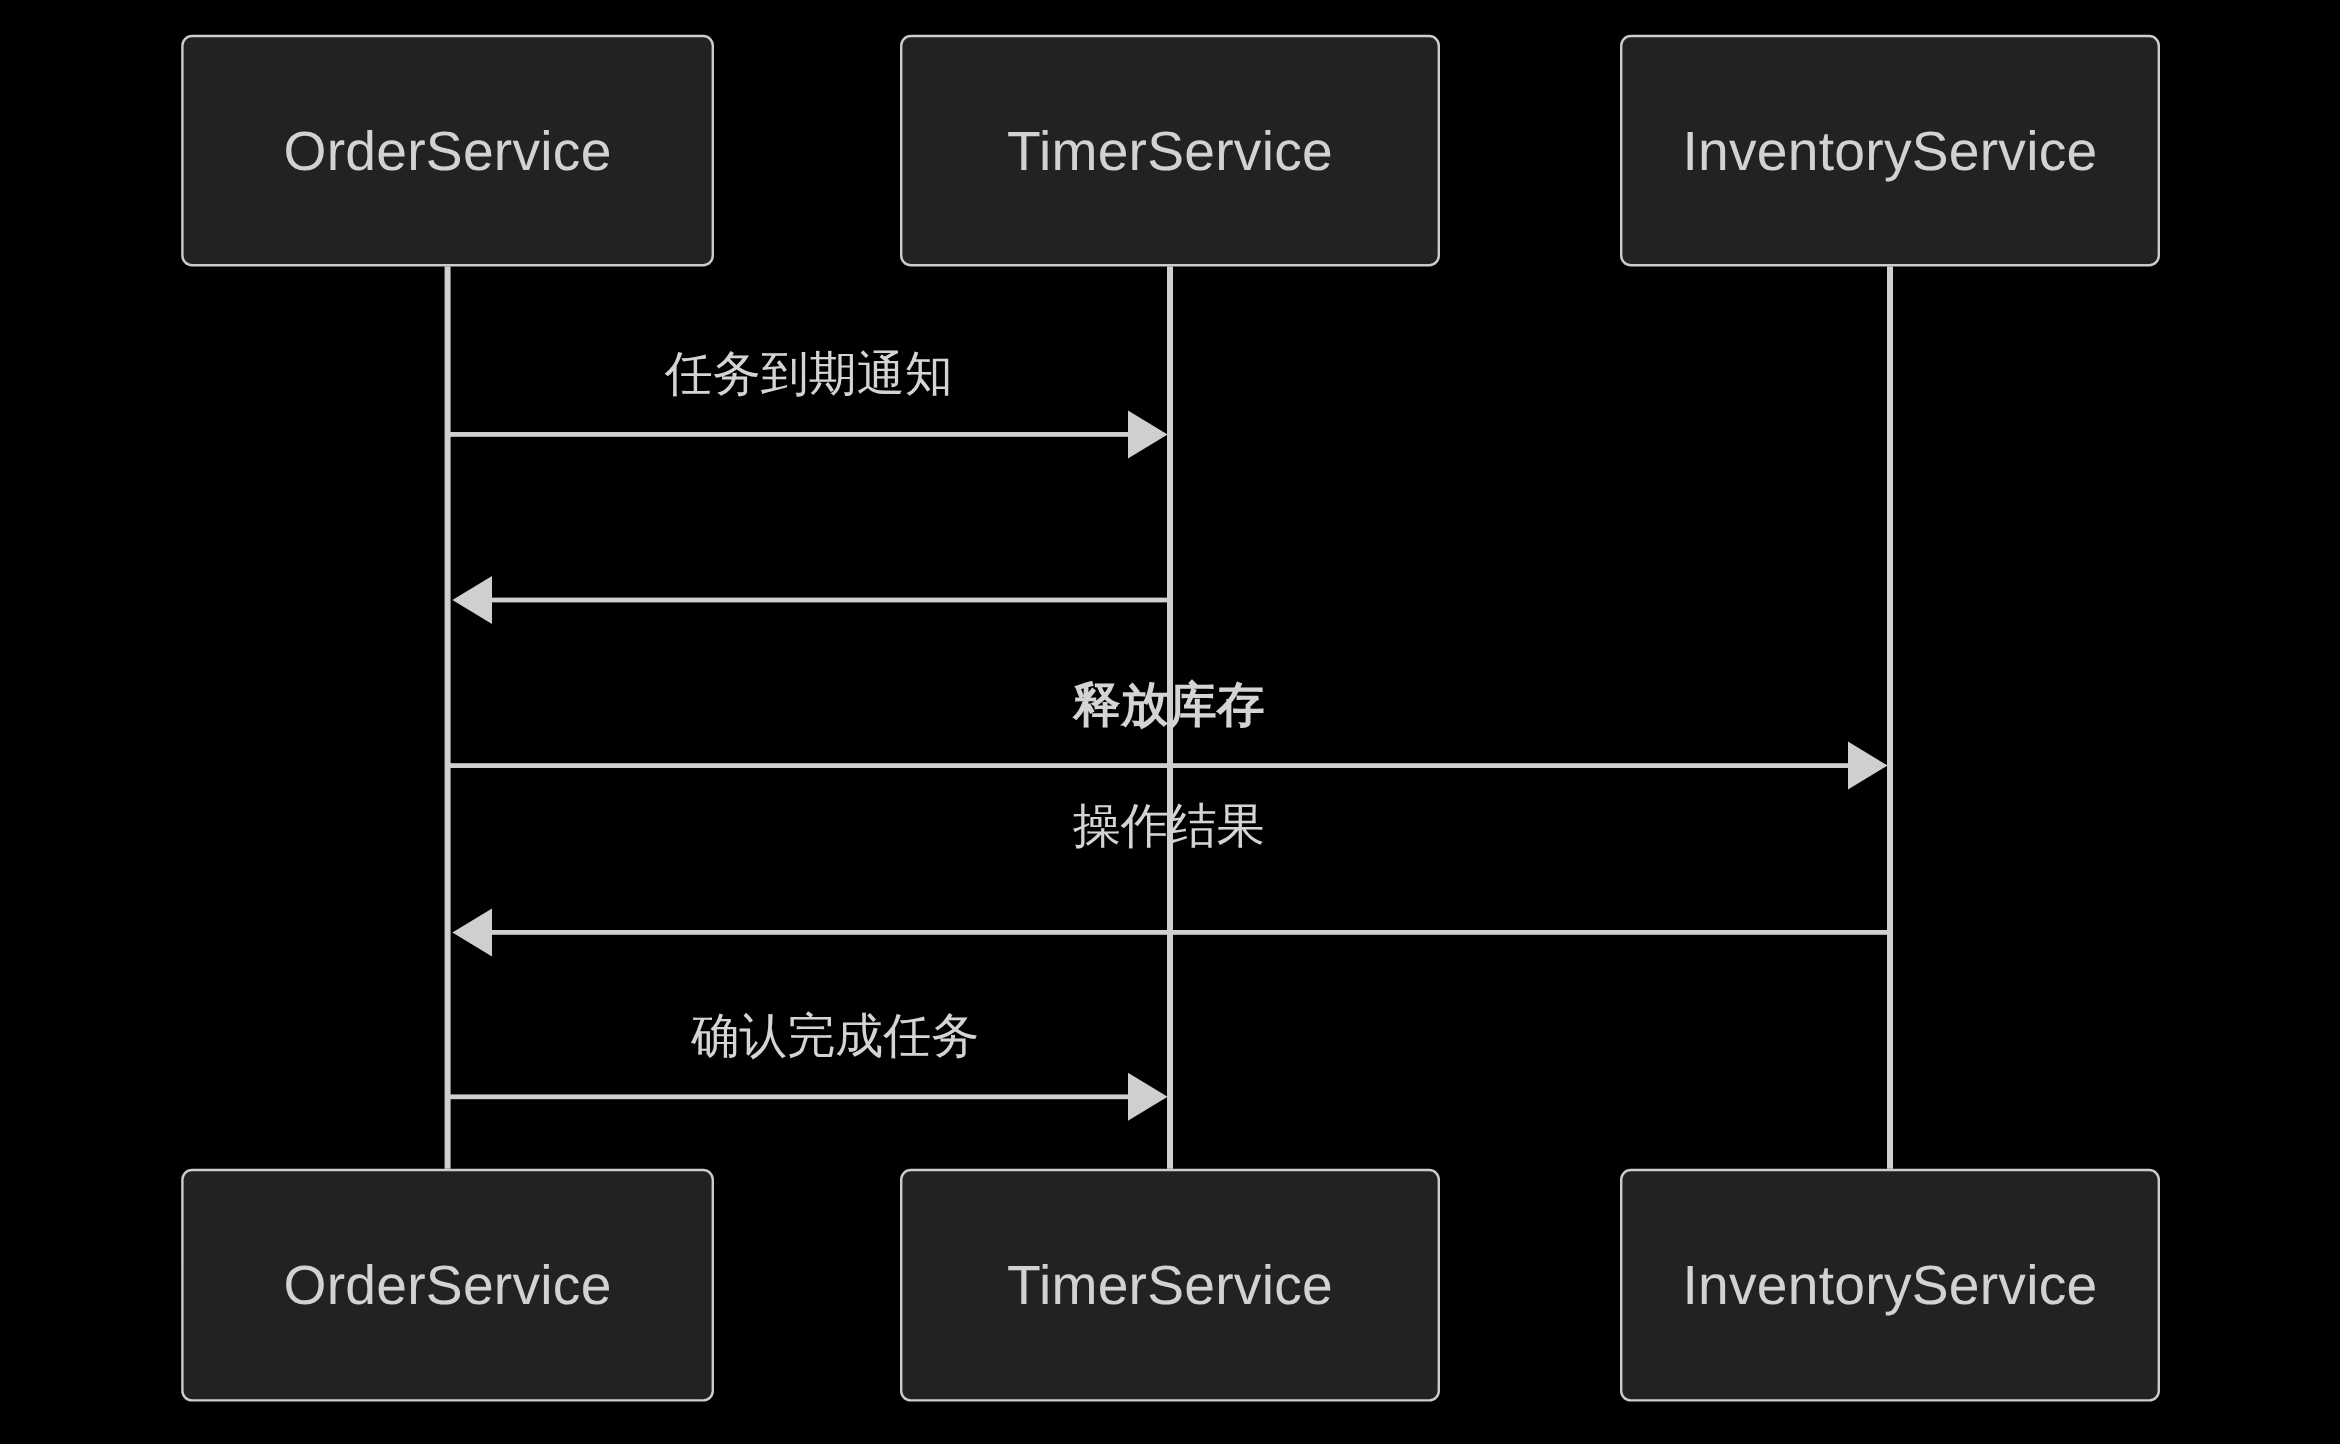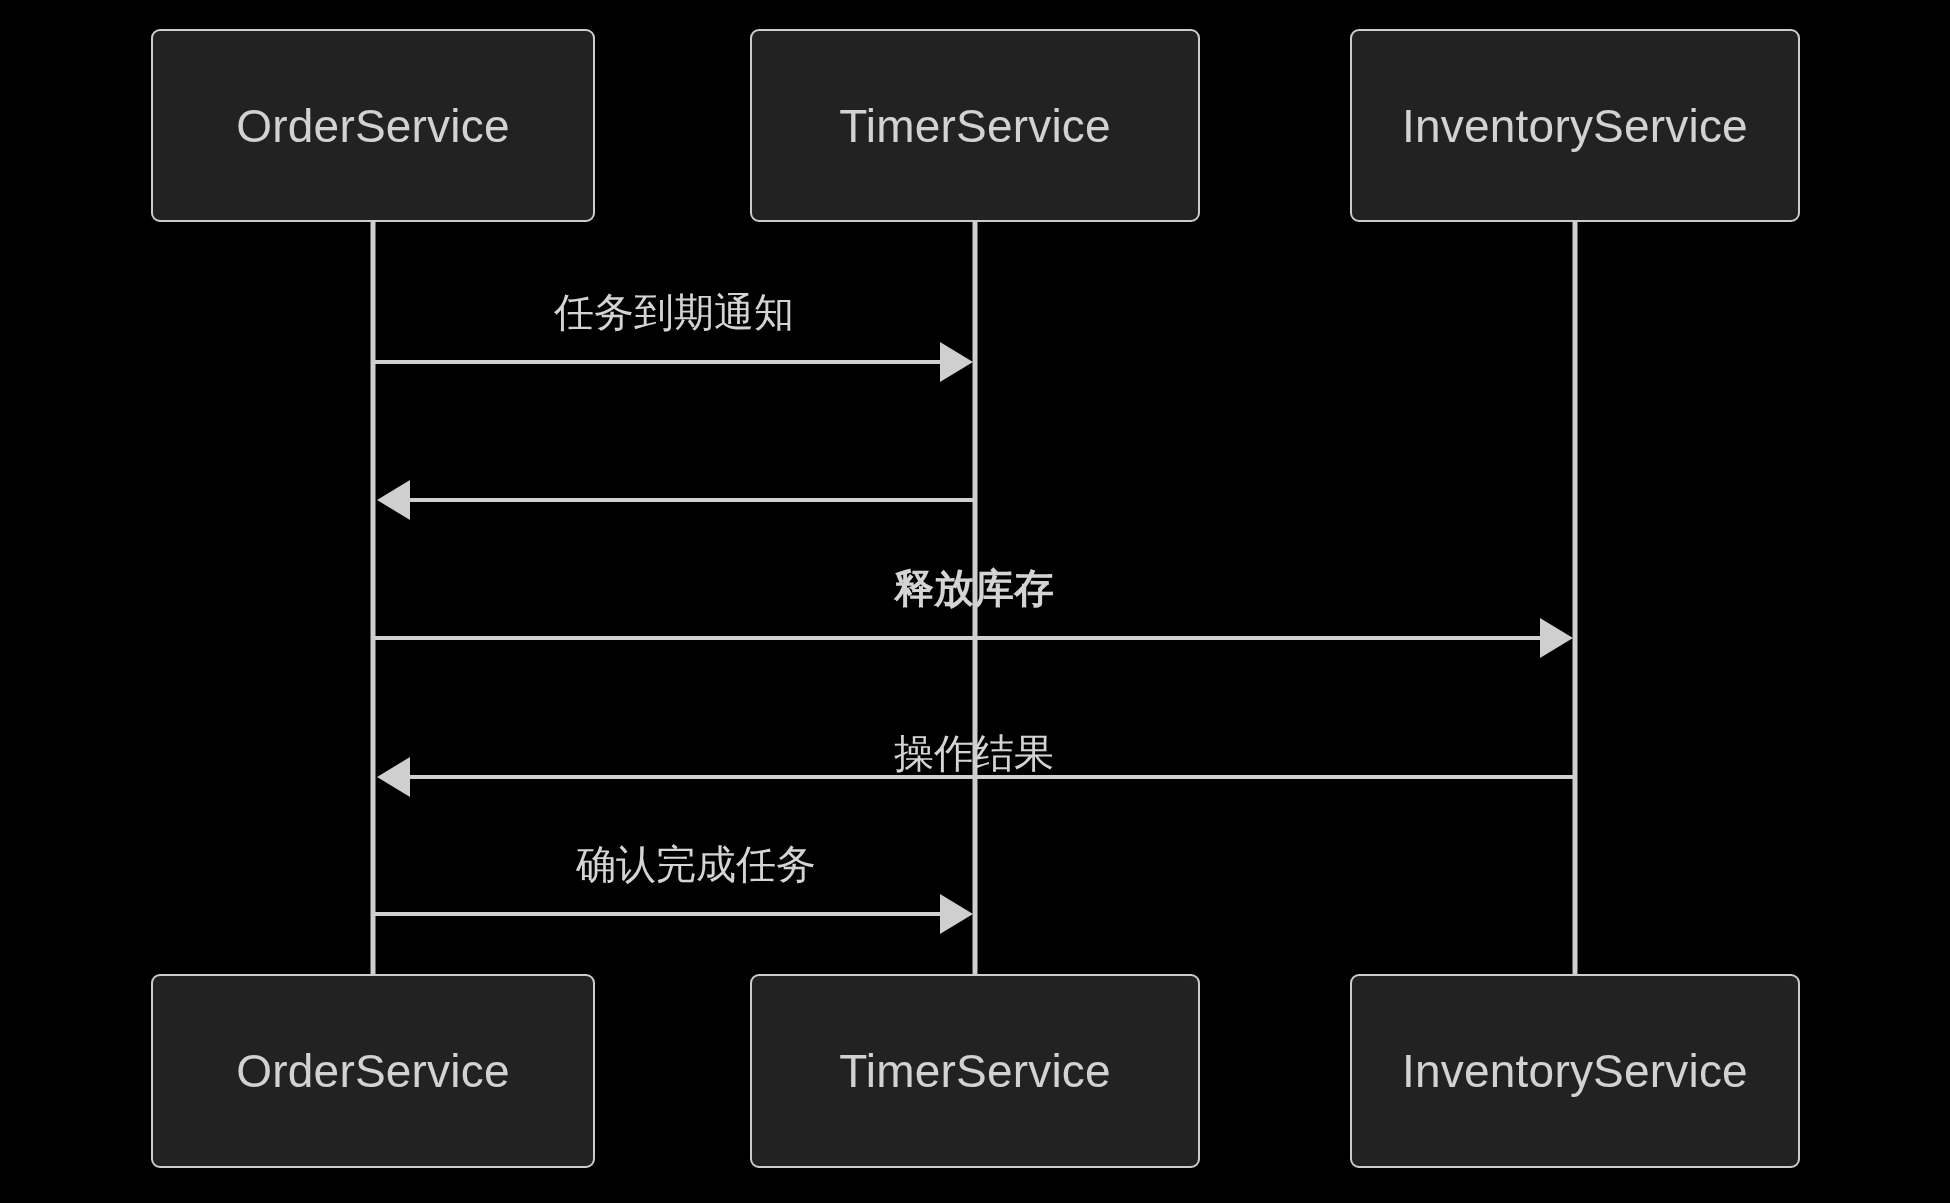--- a/index.html
+++ b/index.html
@@ -92,21 +92,21 @@
   <div class="msg-line" style="left:375px; top:360px; width:566px;"></div>
   <div class="msg-arrow right" style="left:940px; top:342px;"></div>
 
   <div class="msg-line" style="left:410px; top:498px; width:565px;"></div>
   <div class="msg-arrow left" style="left:377px; top:480px;"></div>
 
   <div class="msg-label" style="left:974px; top:568px;font-weight:bold;">释放库存</div>
   <div class="msg-line" style="left:375px; top:636px; width:1166px;"></div>
   <div class="msg-arrow right" style="left:1540px; top:618px;"></div>
 
-  <div class="msg-label" style="left:974px; top:733px;">操作结果</div>
+  <div class="msg-label" style="left:974px; top:669px;">操作结果</div>
   <div class="msg-line" style="left:410px; top:775px; width:1165px;"></div>
   <div class="msg-arrow left" style="left:377px; top:757px;"></div>
 
   <div class="msg-label" style="left:696px; top:844px;">确认完成任务</div>
   <div class="msg-line" style="left:375px; top:912px; width:566px;"></div>
   <div class="msg-arrow right" style="left:940px; top:894px;"></div>
 
   <div class="participant-box" style="left:151px; top:974px; width:444px; height:194px;">
     <span class="participant-label">OrderService</span>
   </div>

